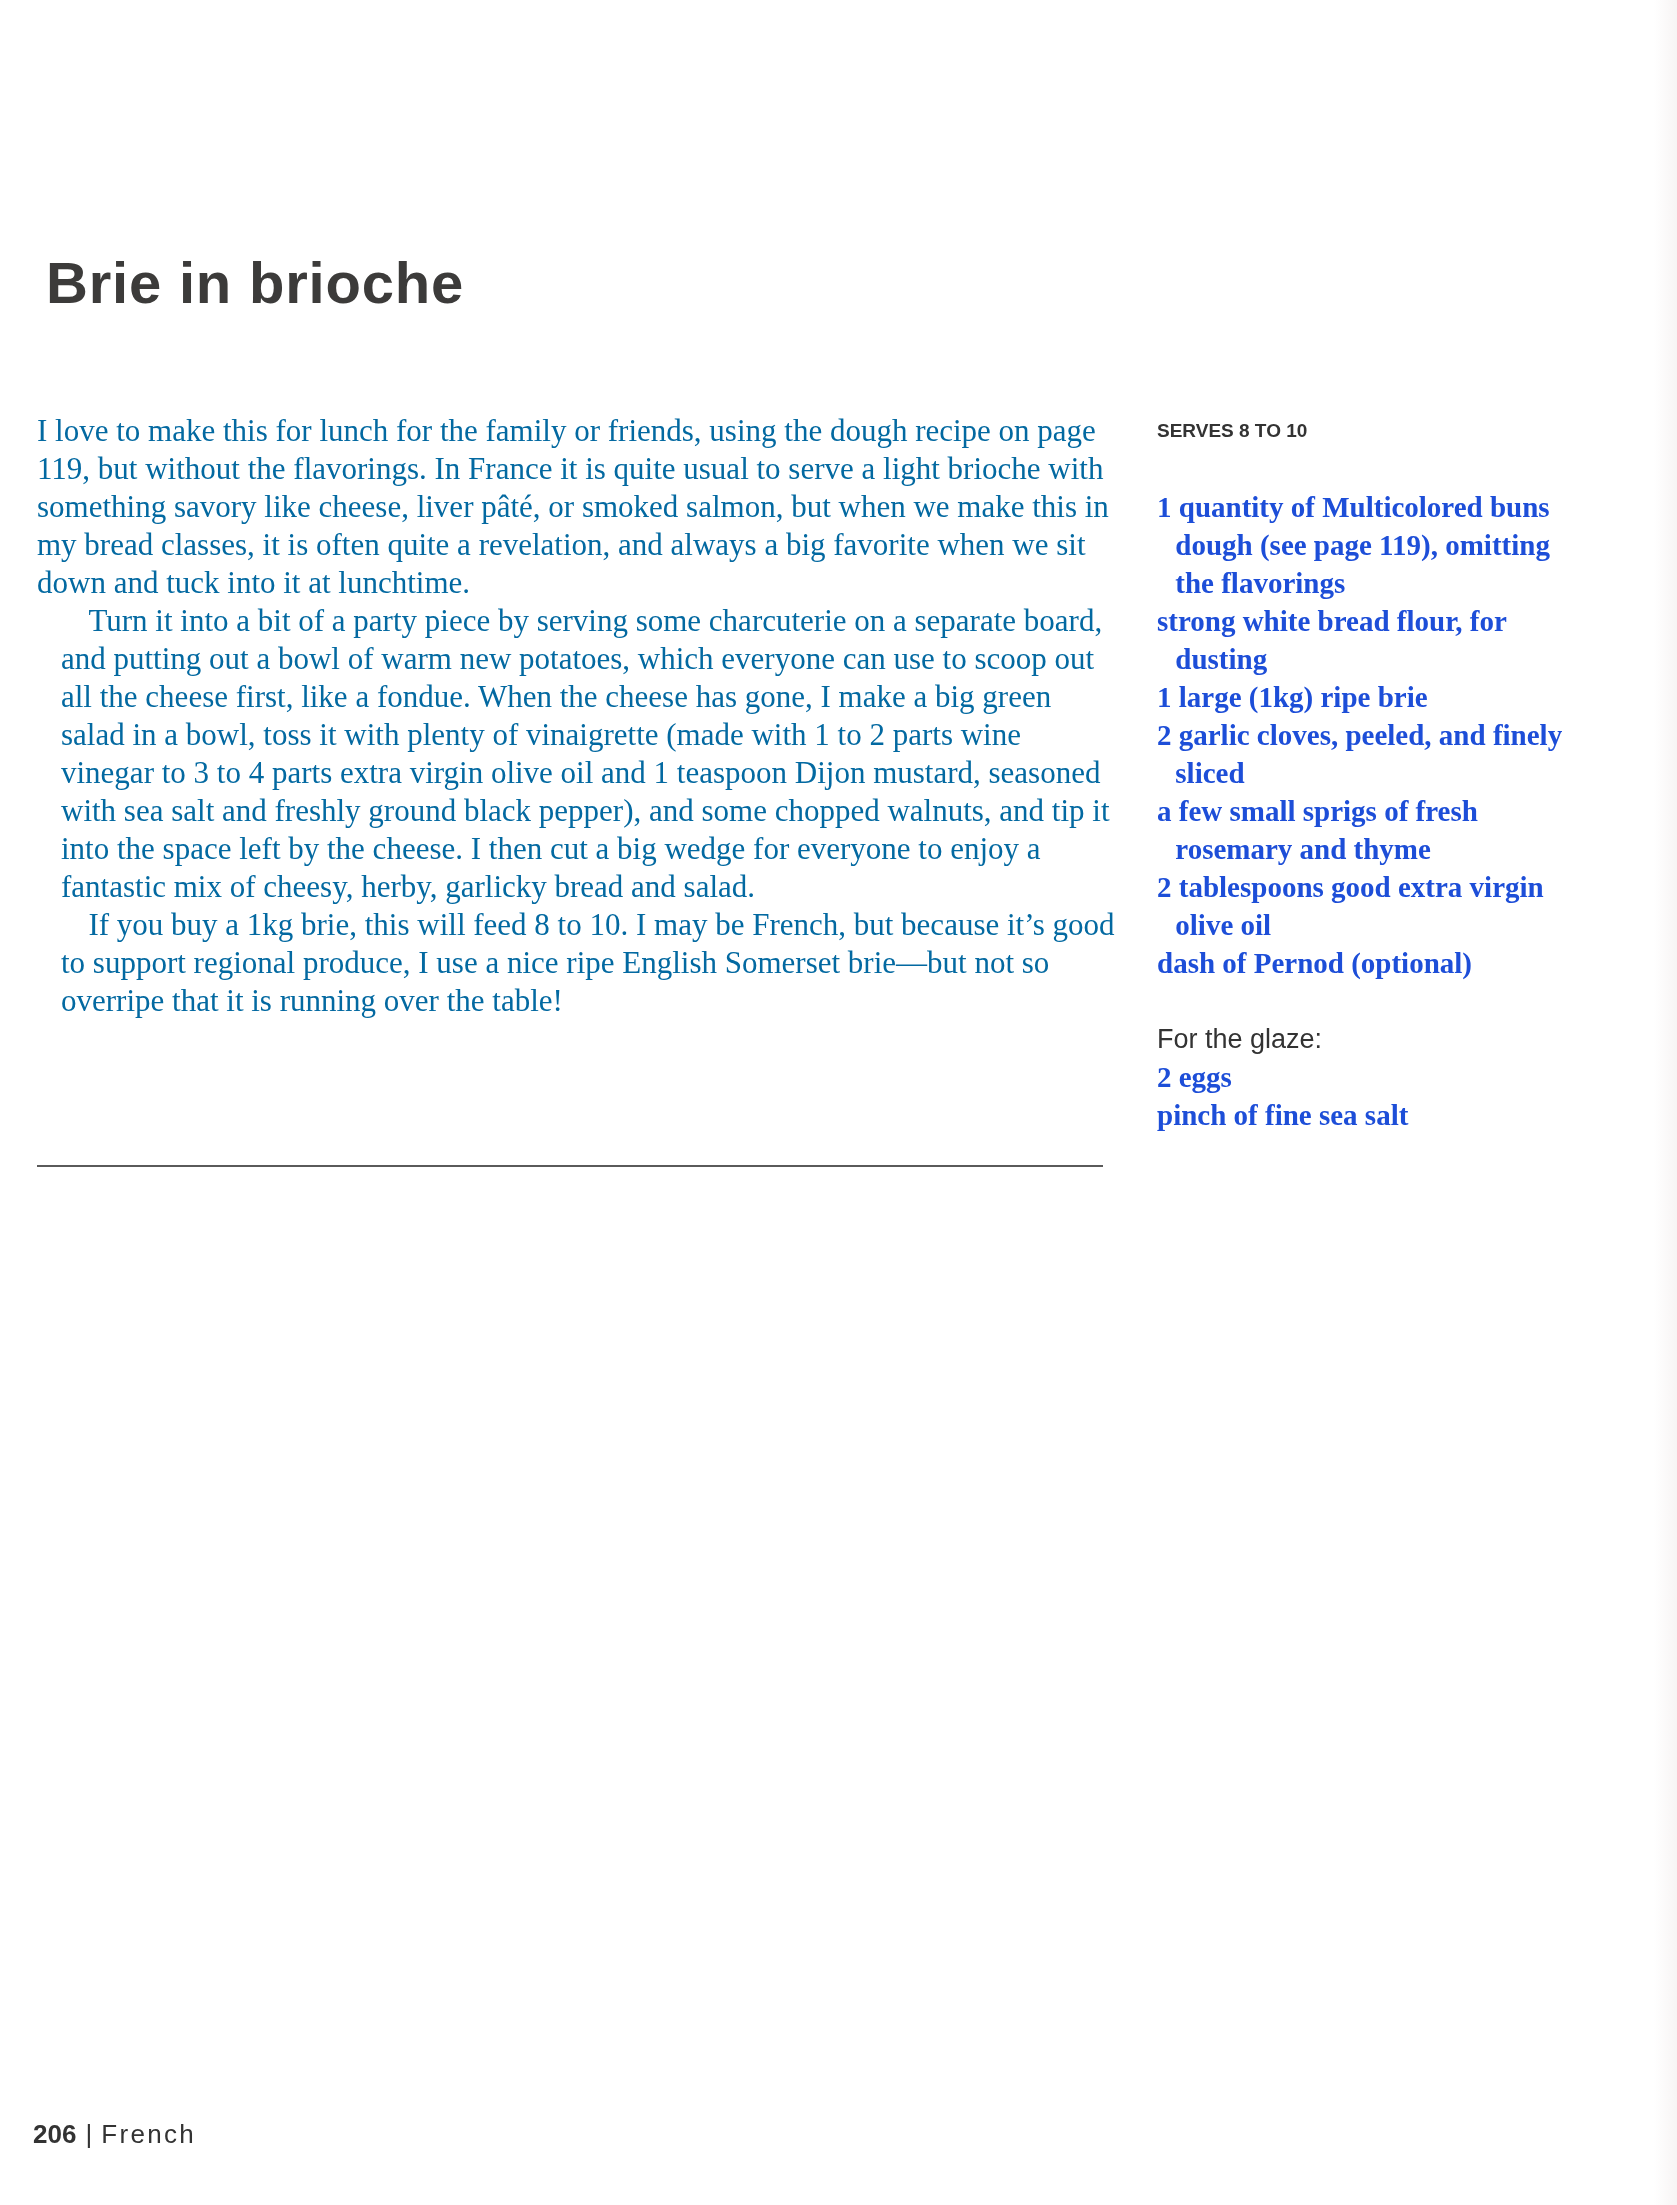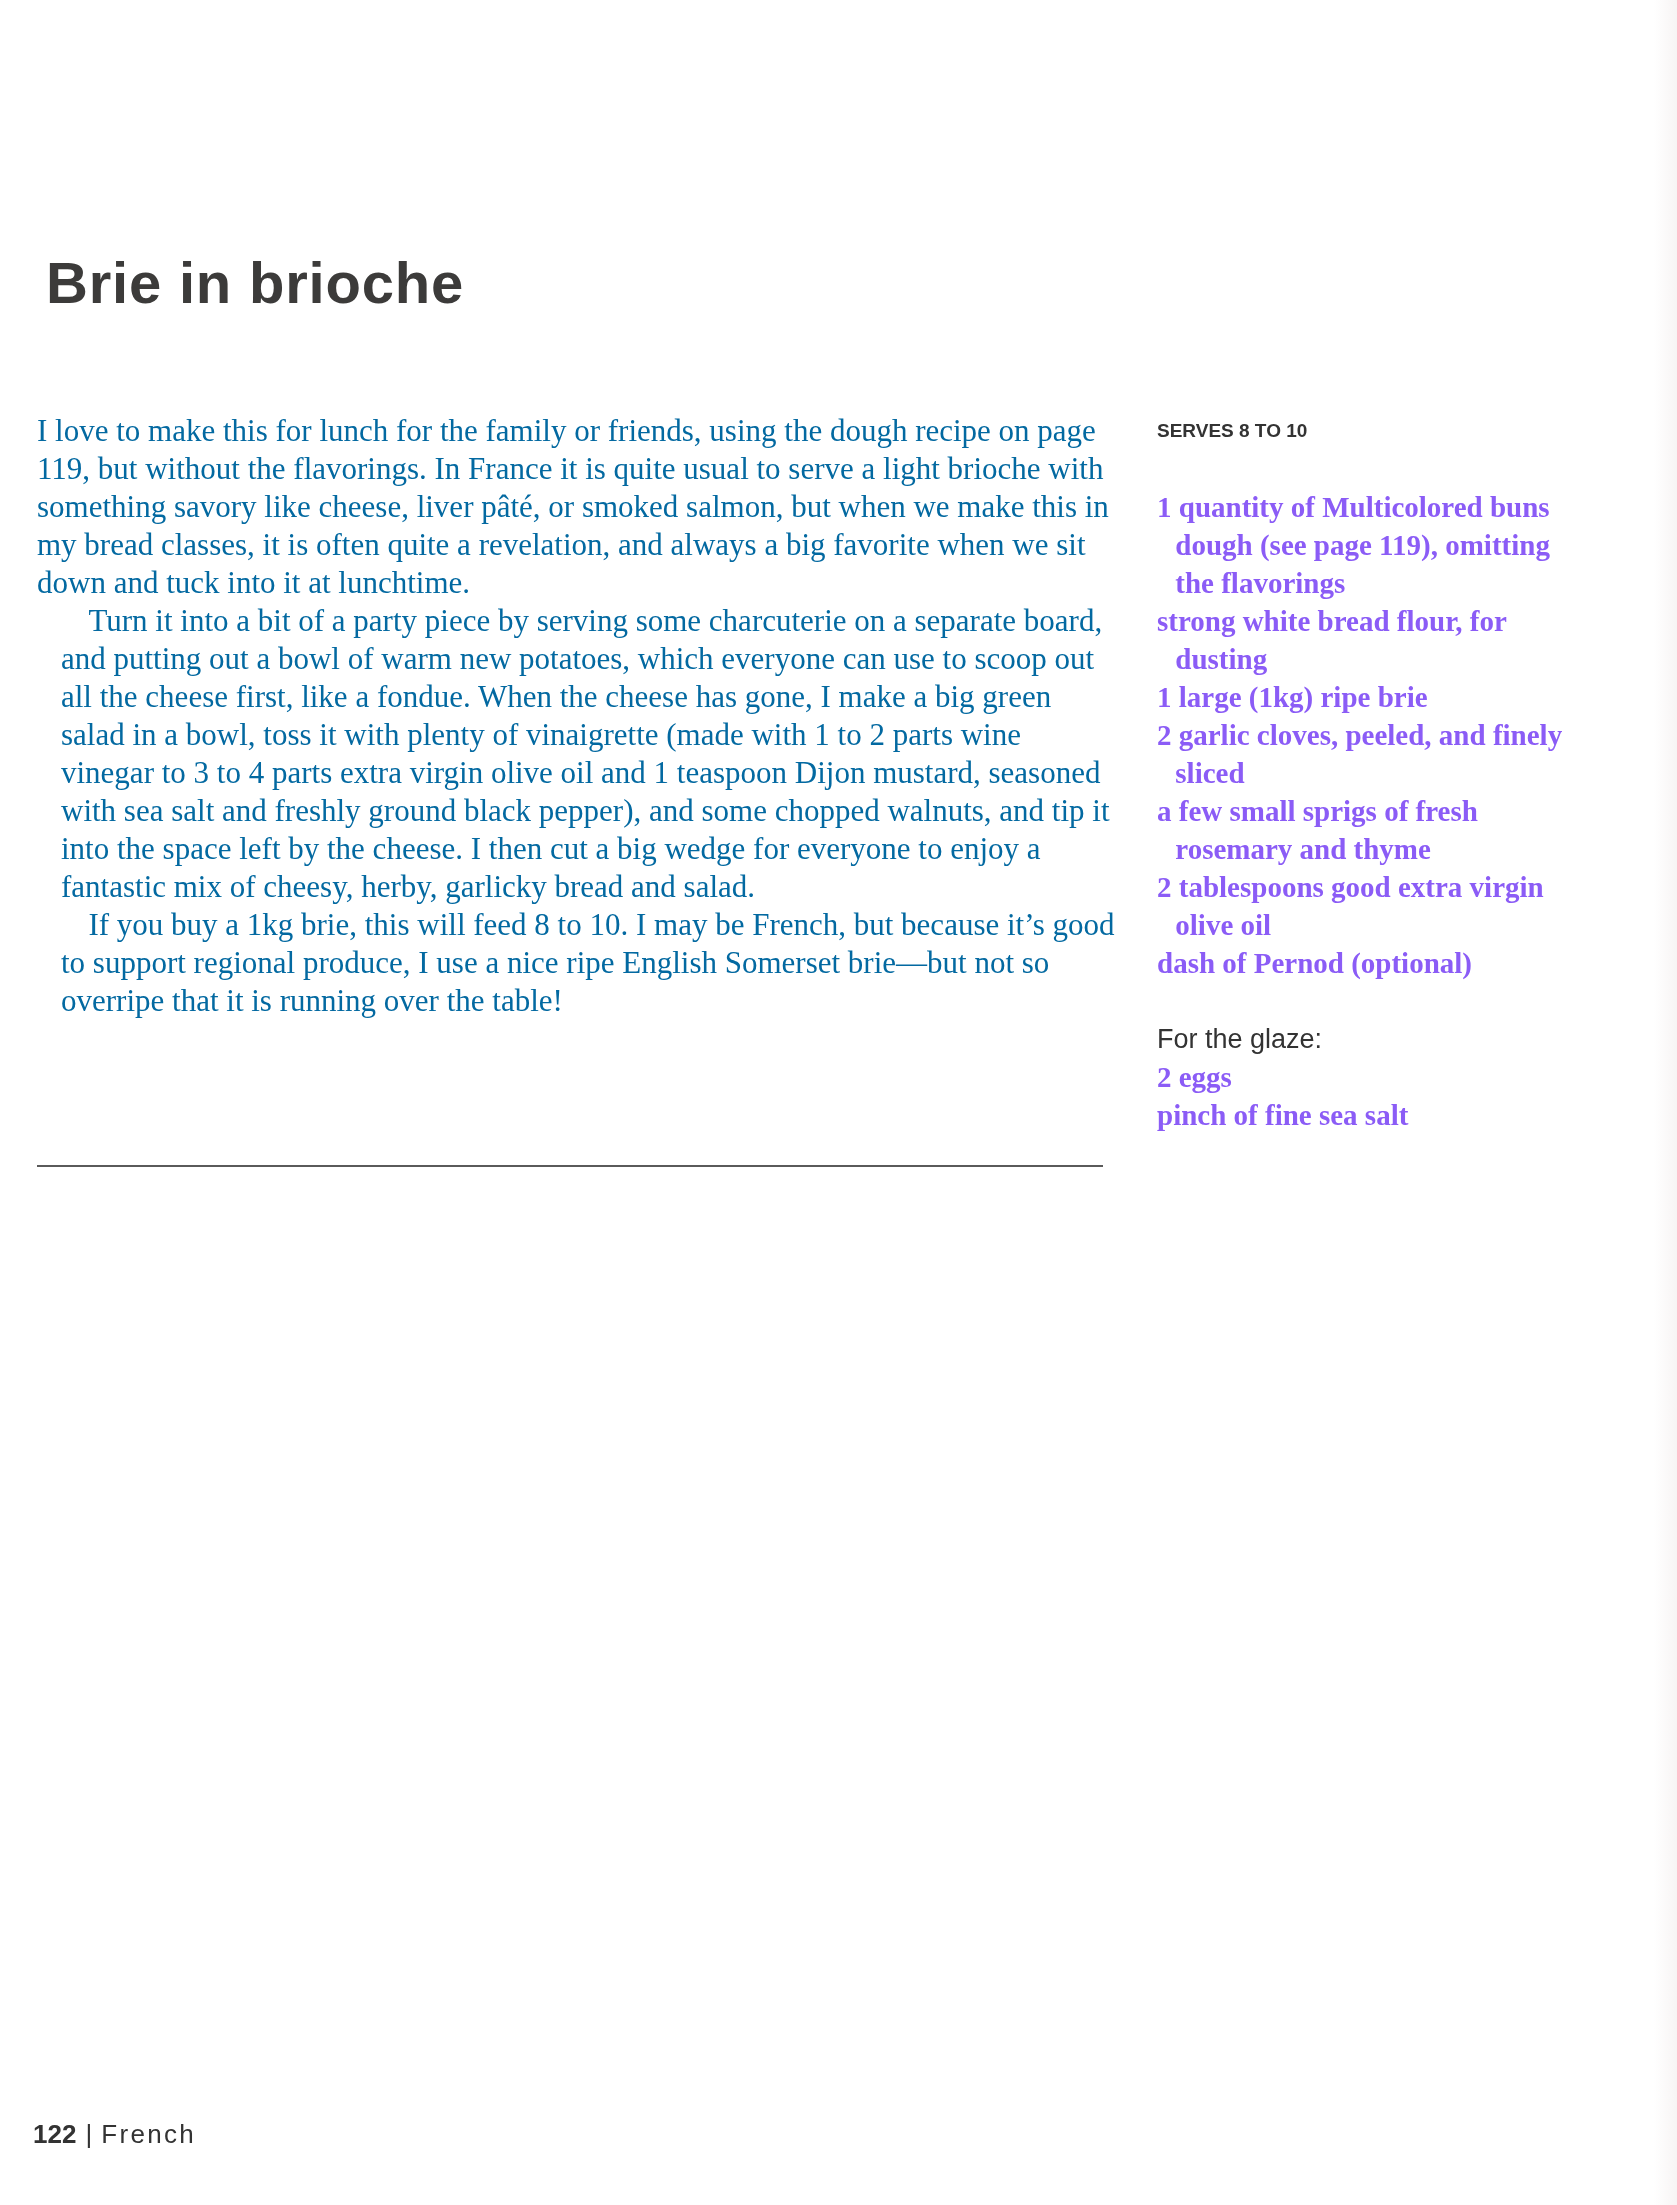--- a/index.html
+++ b/index.html
@@ -74,21 +74,21 @@
     color: #333;
     margin: 0 0 38px 0;
   }
   .ingredients {
     list-style: none;
     margin: 0;
     padding: 0;
     font-weight: bold;
     font-size: 29px;
     line-height: 38px;
-    color: #8b5cf6;
+    color: #1d4ed8;
   }
   .ingredients li {
     padding-left: 18.3px;
     text-indent: -18.3px;
   }
   .glaze-heading {
     font-family: "Liberation Sans", "DejaVu Sans", sans-serif;
     font-weight: normal;
     font-size: 27px;
     line-height: 38px;
@@ -142,15 +142,15 @@
     <li>dash of Pernod (optional)</li>
   </ul>
   <div class="glaze-heading">For the glaze:</div>
   <ul class="ingredients">
     <li>2 eggs</li>
     <li>pinch of fine sea salt</li>
   </ul>
 </div>
 
 <div class="footer">
-  <span class="page-num">122</span><span class="sep">|</span><span class="book">French</span>
+  <span class="page-num">206</span><span class="sep">|</span><span class="book">French</span>
 </div>
 
 
 </body></html>

